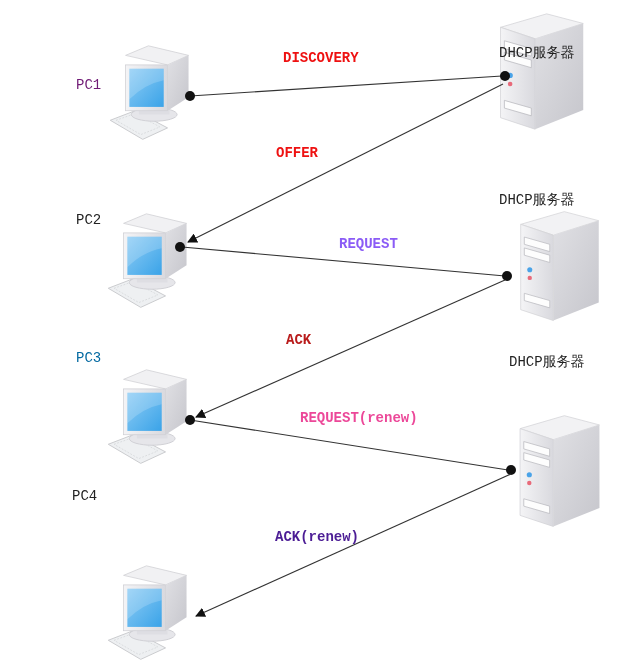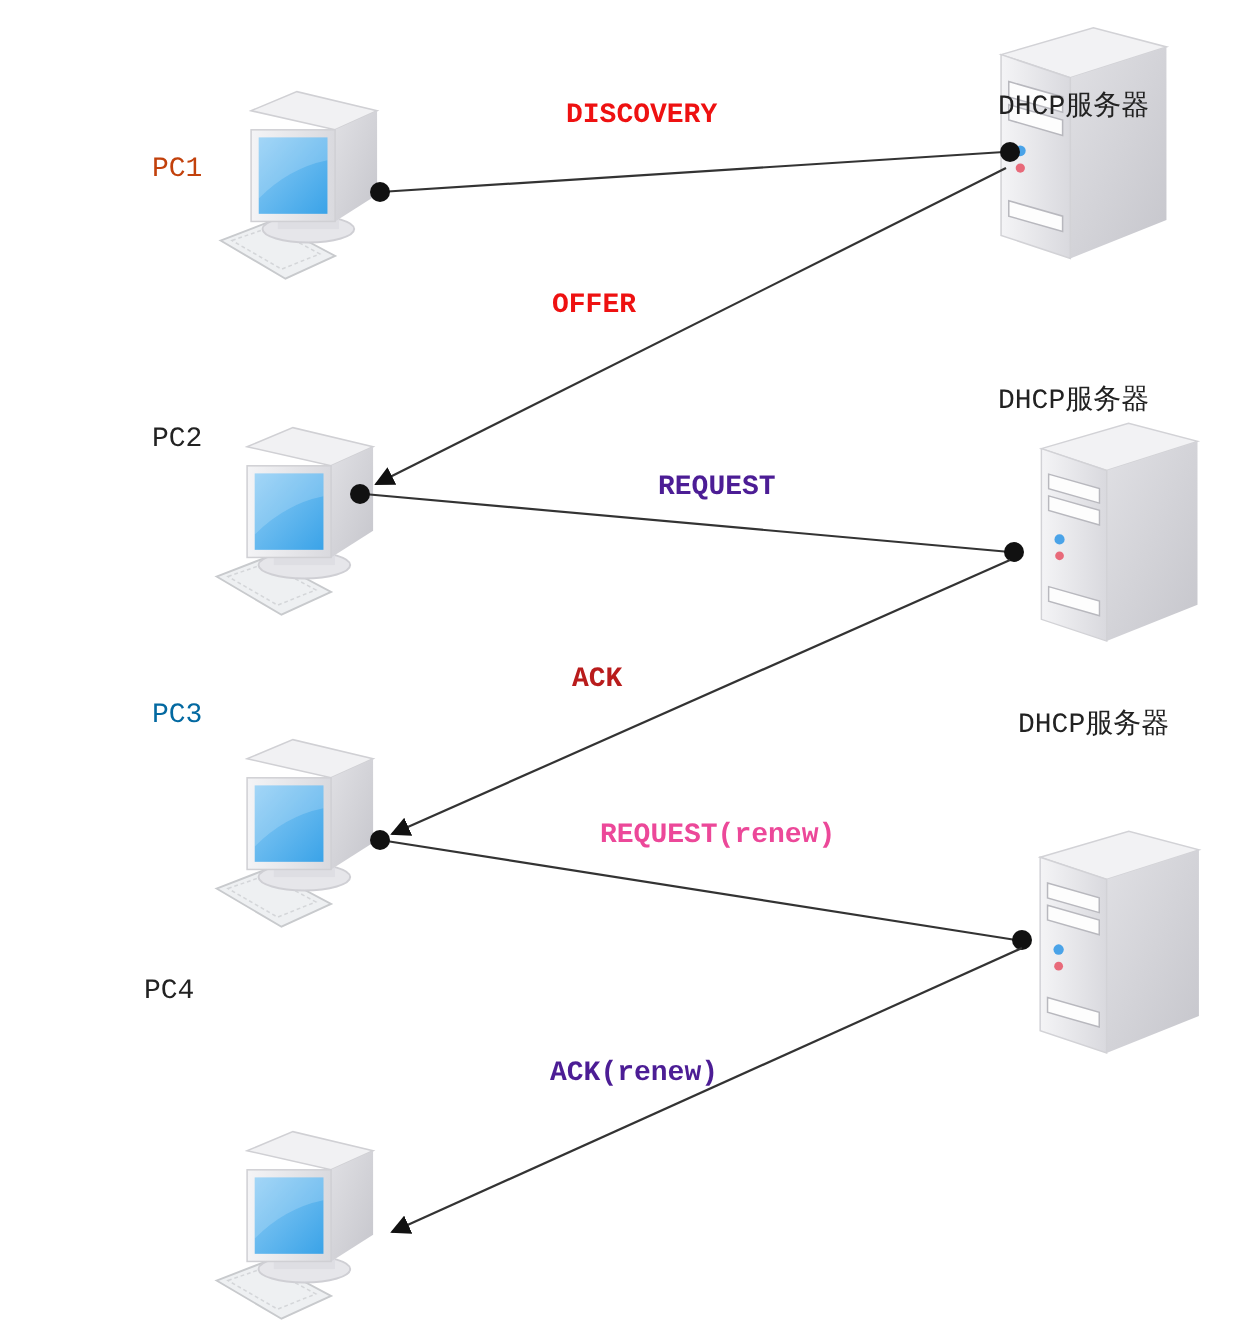--- a/index.html
+++ b/index.html
@@ -100,27 +100,27 @@
     <line x1="505" y1="280" x2="196" y2="417" marker-end="url(#arrow)"></line>
 
     <line x1="190" y1="420" x2="508" y2="470"></line>
     <circle cx="190" cy="420" r="5" fill="#111" stroke="none"></circle>
     <circle cx="511" cy="470" r="5" fill="#111" stroke="none"></circle>
 
     <line x1="511" y1="474" x2="196" y2="616" marker-end="url(#arrow)"></line>
   </g>
 </svg>
 
-<div class="node-label" style="left: 76px; top: 77px; color: #c2410c; font-family: Liberation Mono, monospace;">PC1</div>
+<div class="node-label" style="left: 76px; top: 77px; color: #701a75; font-family: Liberation Mono, monospace;">PC1</div>
 <div class="node-label" style="left: 76px; top: 212px; color: rgb(34, 34, 34);">PC2</div>
 <div class="node-label" style="left: 76px; top: 350px; color: #0369a1;">PC3</div>
 <div class="node-label" style="left: 72px; top: 488px; color: rgb(34, 34, 34);">PC4</div>
 
 <div class="node-label" style="left: 499px; top: 44px; color: rgb(34, 34, 34);">DHCP服务器</div>
 <div class="node-label" style="left: 499px; top: 191px; color: rgb(34, 34, 34);">DHCP服务器</div>
 <div class="node-label" style="left: 509px; top: 353px; color: rgb(34, 34, 34);">DHCP服务器</div>
 
 <div class="msg-label" style="left: 283px; top: 50px; color: rgb(238, 17, 17); text-align: right;">DISCOVERY</div>
 <div class="msg-label" style="left: 276px; top: 145px; color: rgb(238, 17, 17);">OFFER</div>
-<div class="msg-label" style="left: 329px; top: 236px; color: #4c1d95;">REQUEST</div>
+<div class="msg-label" style="left: 339px; top: 236px; color: #8b5cf6;">REQUEST</div>
 <div class="msg-label" style="left: 286px; top: 332px; color: #b91c1c;">ACK</div>
 <div class="msg-label" style="left: 300px; top: 410px; color: #ec4899;">REQUEST(renew)</div>
 <div class="msg-label" style="left: 275px; top: 529px; color: #4c1d95;">ACK(renew)</div>
 
 </body></html>

